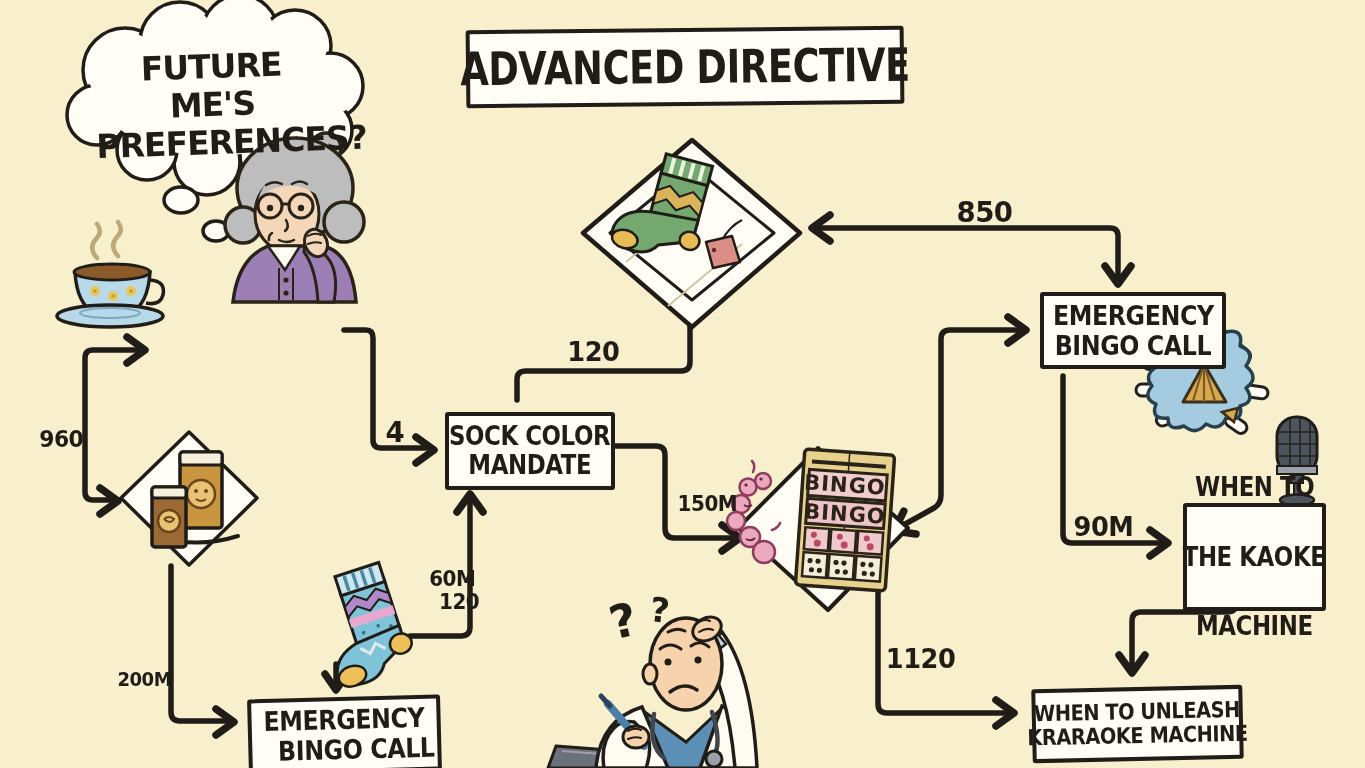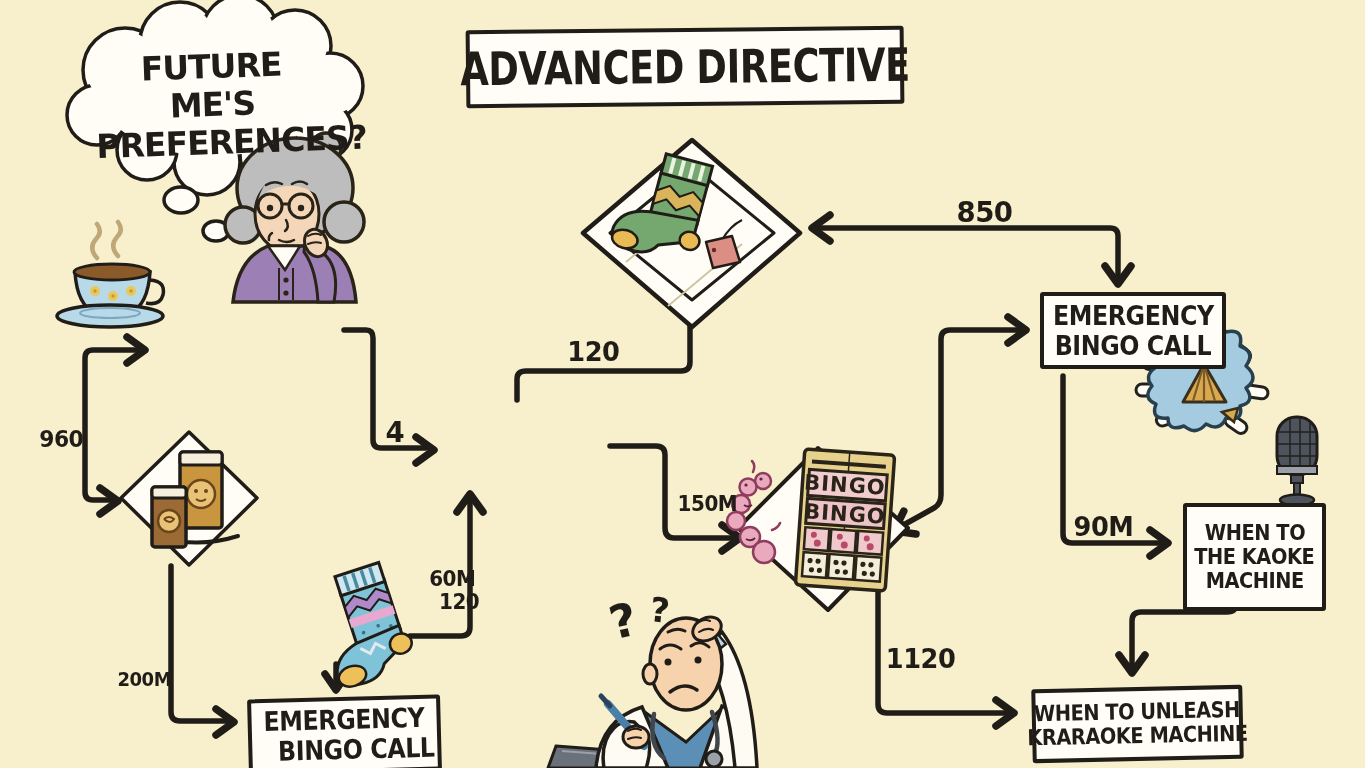--- a/index.html
+++ b/index.html
@@ -295,27 +295,31 @@
 <div class="box" style="left:466px;top:28px;width:430px;height:70px;transform:rotate(-0.6deg);font-size:46px;">
   <div class="ln" style="transform:scaleX(0.8);">ADVANCED DIRECTIVE</div>
 </div>
 
 <div class="cloudtext">
   <div>FUTURE ME'S</div>
   <div>PREFERENCES?</div>
 </div>
 
 
+<div class="box" style="left:445px;top:412px;width:162px;height:70px;font-size:26px;">
+  <div class="ln">SOCK COLOR</div>
+  <div class="ln">MANDATE</div>
+</div>
 
 <div class="box" style="left:1040px;top:292px;width:178px;height:69px;font-size:27px;">
   <div class="ln">EMERGENCY</div>
   <div class="ln">BINGO CALL</div>
 </div>
 
-<div class="box" style="left:1183px;top:503px;width:135px;height:100px;font-size:22px;">
+<div class="box" style="left:1183px;top:503px;width:135px;height:100px;font-size:26px;gap:41px;">
   <div class="ln">WHEN TO</div>
   <div class="ln">THE KAOKE</div>
   <div class="ln">MACHINE</div>
 </div>
 
 <div class="box" style="left:1032px;top:687px;width:203px;height:66px;transform:rotate(-1.2deg);font-size:22px;">
   <div class="ln">WHEN TO UNLEASH</div>
   <div class="ln">KRARAOKE MACHINE</div>
 </div>
 

